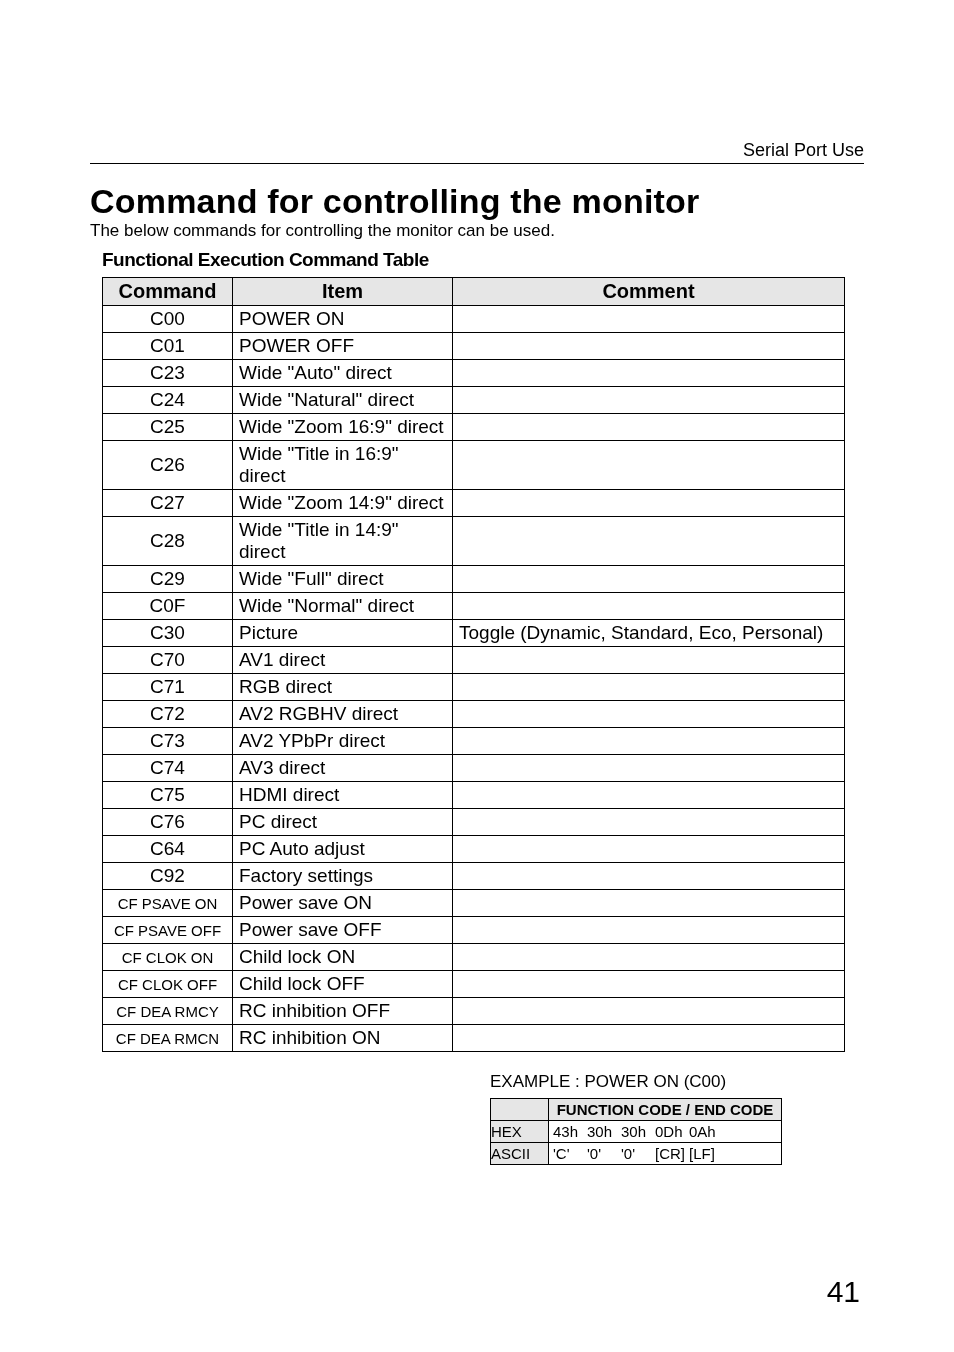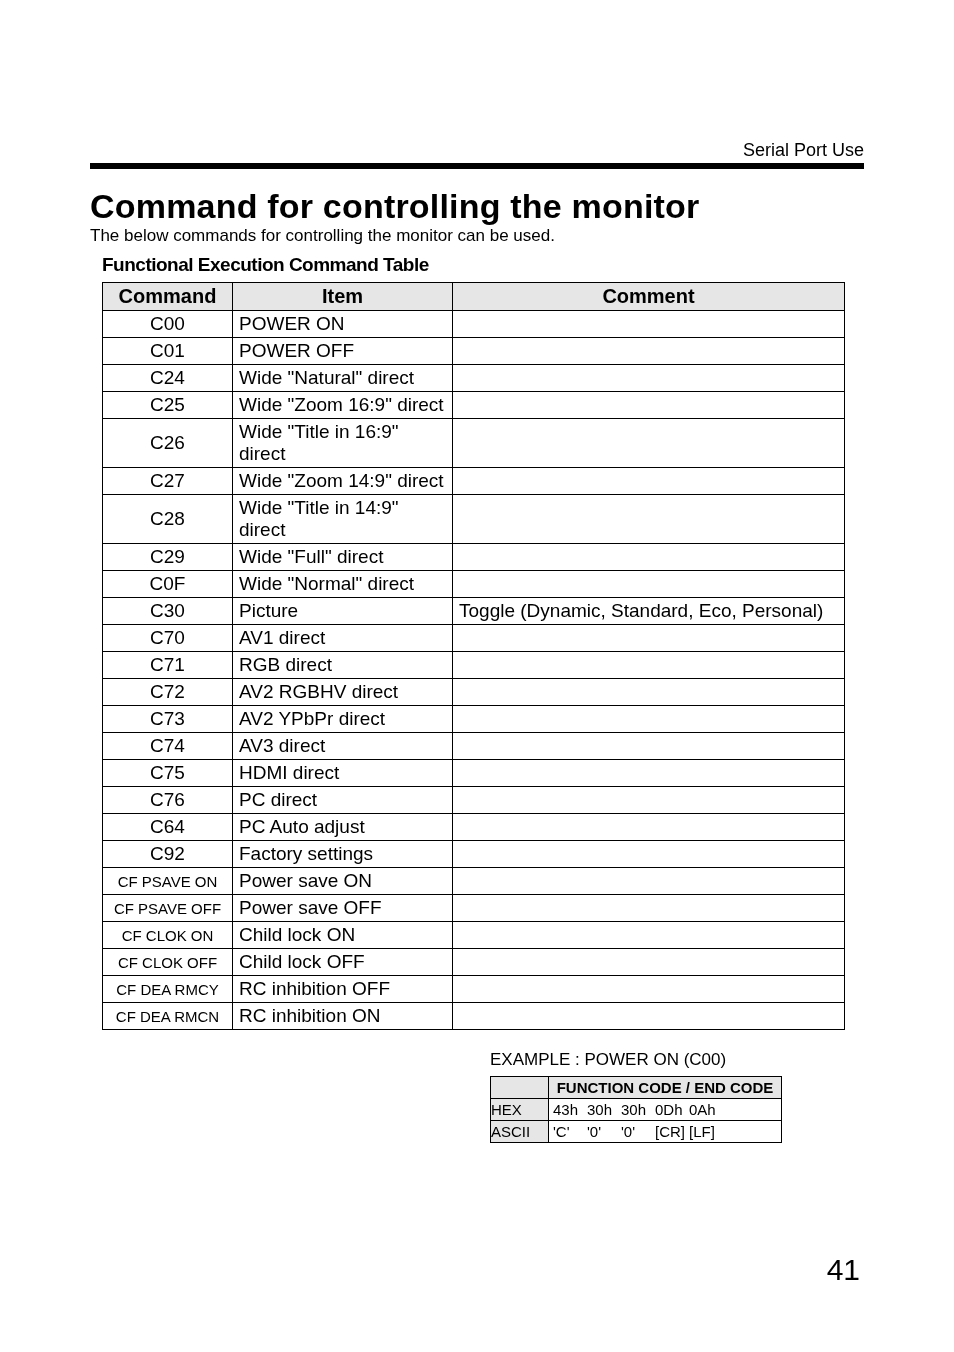--- a/index.html
+++ b/index.html
@@ -8,21 +8,21 @@
     padding: 0;
     font-family: Arial, Helvetica, sans-serif;
     background: #fff;
     color: #000;
     width: 954px;
   }
   .page {
     padding: 140px 90px 60px 90px;
   }
   .header-area {
-    border-bottom: 6px solid #000000;
+    border-bottom: 1px solid #000000;
     padding-bottom: 2px;
     margin-bottom: 18px;
     text-align: right;
     font-size: 18px;
   }
   h1 {
     font-size: 34px;
     font-weight: bold;
     margin: 0 0 0 0;
     letter-spacing: 0.2px;
@@ -132,20 +132,25 @@
     </thead>
     <tbody id="cmd-body">
         <tr>
           <td class="cmd">C00</td>
           <td class="item">POWER ON</td>
           <td></td>
         </tr>
         <tr>
           <td class="cmd">C01</td>
           <td class="item">POWER OFF</td>
+          <td></td>
+        </tr>
+        <tr>
+          <td class="cmd">C23</td>
+          <td class="item">Wide "Auto" direct</td>
           <td></td>
         </tr>
         <tr>
           <td class="cmd">C24</td>
           <td class="item">Wide "Natural" direct</td>
           <td></td>
         </tr>
         <tr>
           <td class="cmd">C25</td>
           <td class="item">Wide "Zoom 16:9" direct</td>

